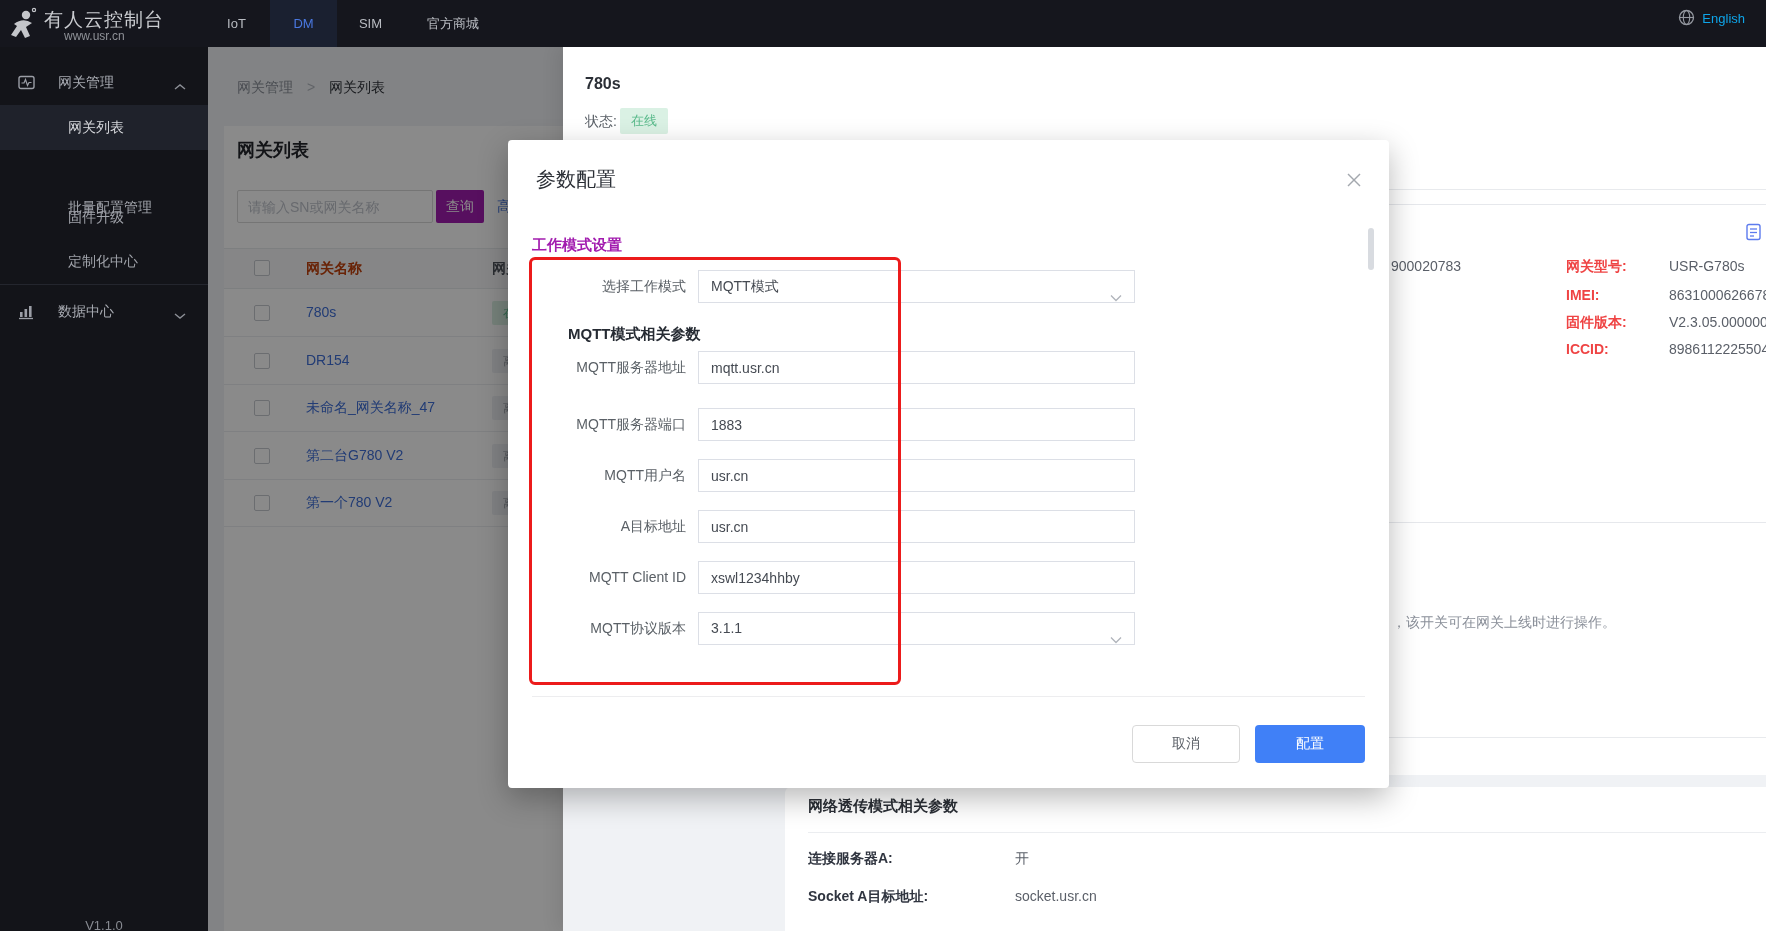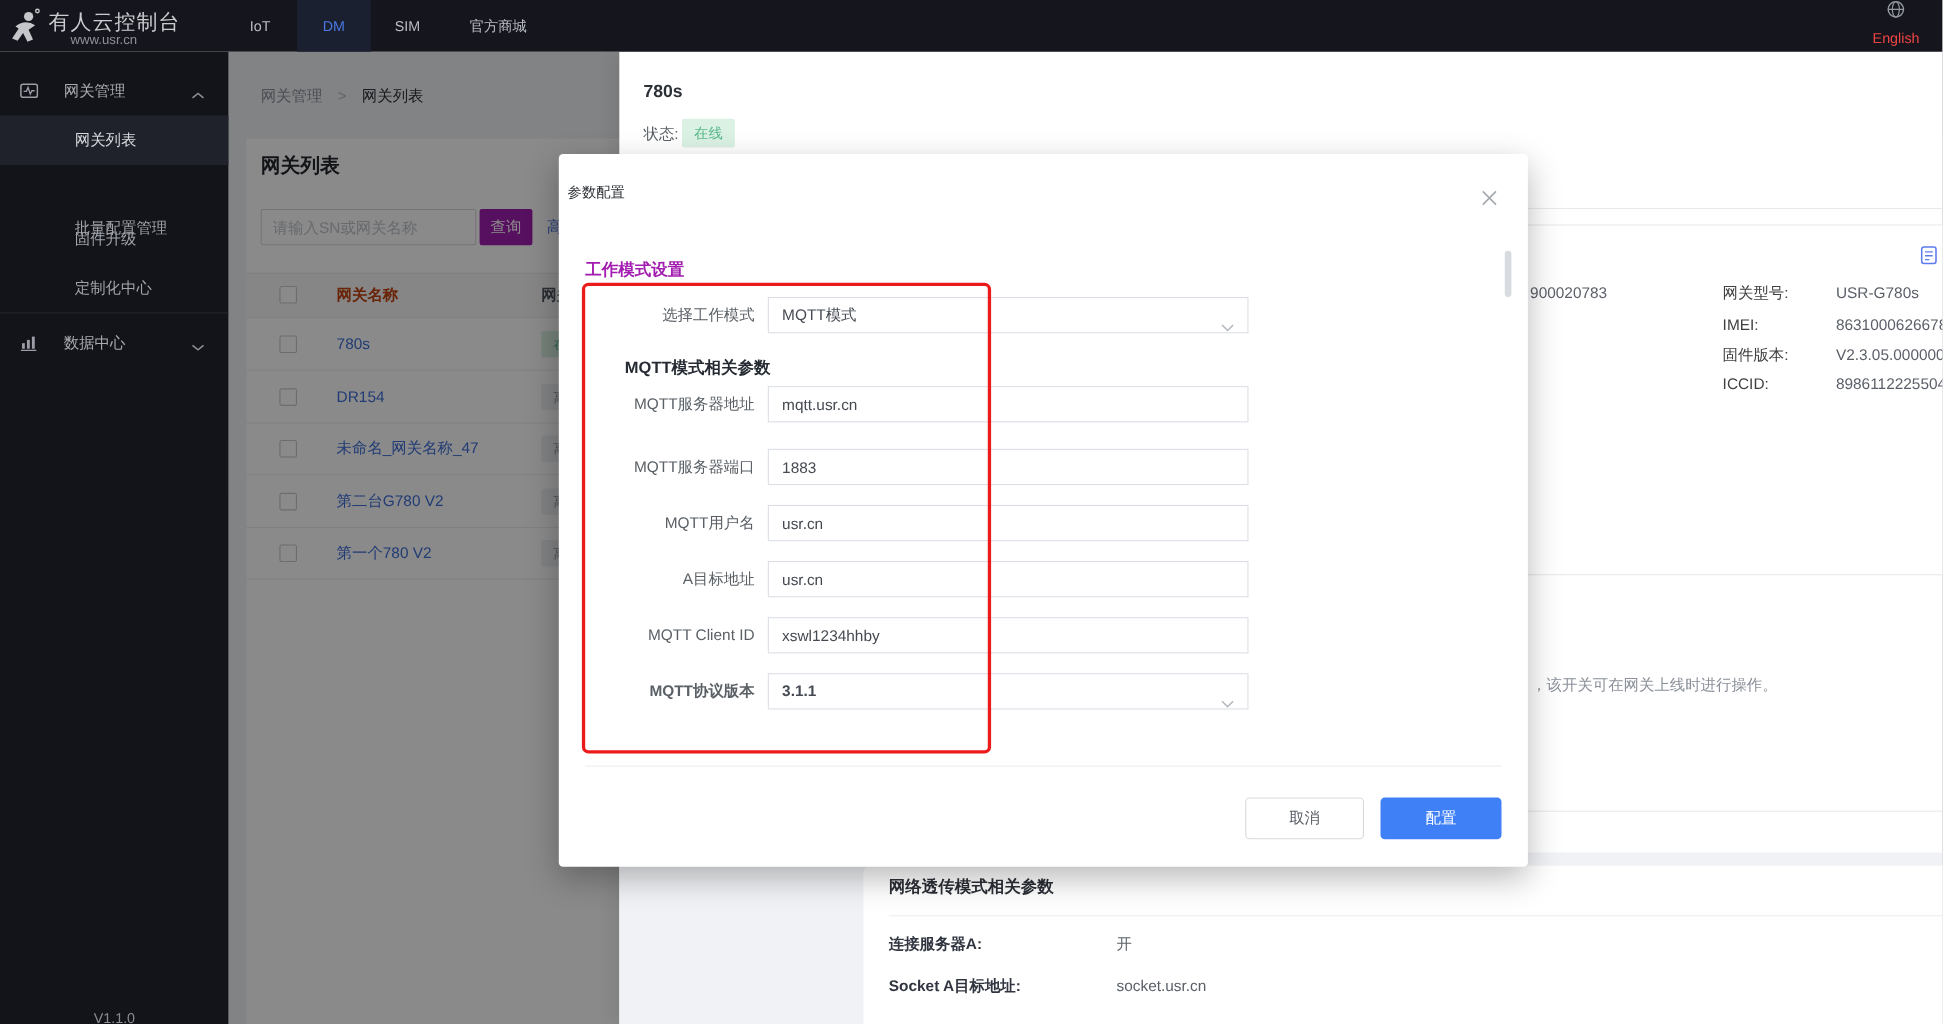--- a/index.html
+++ b/index.html
@@ -13,21 +13,21 @@
   .ab { position:absolute; }
 
   
   .topbar { position:absolute; left:0; top:0; width:1766px; height:47px; background:#15161d; z-index:60; }
   .brand-title { position:absolute; left:44px; top:7px; font-size:19px; color:#caccd0; letter-spacing:1px; }
   .brand-sub { position:absolute; left:64px; top:29px; font-size:12px; color:#8e9197; }
   .nav { position:absolute; left:203px; top:0; height:47px; display:flex; }
   .nav-item { width:67px; height:47px; line-height:47px; text-align:center; color:#b9bcc2; font-size:13px; cursor:pointer; }
   .nav-item.wide { width:98px; }
   .nav-item.active { background:#1a2030; color:#4a78e0; }
-  .lang { position:absolute; right:21px; top:0; height:37px; display:flex; align-items:center; gap:7px; color:#ef4444; font-size:13px; cursor:pointer;flex-direction:column; }
+  .lang { position:absolute; right:21px; top:0; height:37px; display:flex; align-items:center; gap:7px; color:#0ea5e9; font-size:13px; cursor:pointer; }
 
   
   .sidebar { position:absolute; left:0; top:47px; width:208px; height:884px; background:#131419; z-index:1; }
   .sgroup { position:absolute; left:0; width:208px; height:45px; color:#a8abb2; cursor:pointer; }
   .sgroup .glabel { position:absolute; left:58px; top:14px; }
   .sgroup .gicon { position:absolute; left:18px; top:14px; }
   .gchev { position:absolute; right:22px; top:18px; }
   .hairline { position:absolute; left:0; width:208px; height:1px; background:#24262e; }
   .sitem { position:absolute; left:0; width:208px; height:45px; line-height:45px; padding-left:68px; color:#a0a3aa; font-size:14px; cursor:pointer; }
   .sitem.active { background:#1f222b; color:#d7d9dd; }
@@ -60,34 +60,34 @@
   .dim { position:absolute; left:208px; top:47px; right:0; bottom:0; background:rgba(0,0,0,0.46); z-index:2; }
 
   
   .drawer { position:absolute; left:563px; top:47px; width:1203px; height:884px; background:#fff; z-index:3; overflow:hidden; box-shadow:-6px 0 16px rgba(0,0,0,0.08); }
   .d-title { position:absolute; left:22px; top:28px; font-size:16px; font-weight:bold; color:#2b2f36; }
   .d-status-label { position:absolute; left:22px; top:66px; color:#595f66; }
   .d-badge { position:absolute; left:57px; top:61px; width:48px; height:26px; line-height:26px; text-align:center; background:#daf1e4; color:#58b98a; font-size:13px; border-radius:2px; }
   .d-div1 { position:absolute; left:0; right:0; top:142px; height:1px; background:#e8eaed; }
   .info-card { position:absolute; left:22px; top:157px; width:1227px; height:319px; border:1px solid #e6e8ec; border-radius:4px; background:#fff; }
   .sn-frag { position:absolute; left:805px; top:53px; color:#5a5f68; }
-  .info-label { position:absolute; left:980px; font-weight:normal; color:#404040; }
+  .info-label { position:absolute; left:980px; font-weight:bold; color:#ef4444; }
   .info-value { position:absolute; left:1083px; color:#5a5f68; white-space:nowrap; }
   .note { position:absolute; left:829px; top:567px; color:#8a8f99; }
   .d-div2 { position:absolute; left:0; right:0; top:690px; height:1px; background:#e8eaed; }
   .d-gray { position:absolute; left:0; right:0; top:728px; bottom:0; background:#f0f2f5; }
   .pt-card { position:absolute; left:222px; top:740px; width:1010px; height:160px; background:#fff; border-radius:6px 0 0 0; }
   .pt-title { position:absolute; left:23px; top:10px; font-size:15px; font-weight:bold; color:#2b2f36; }
   .pt-div { position:absolute; left:23px; right:0; top:45px; height:1px; background:#ebedf0; }
   .pt-label { position:absolute; left:23px; font-weight:bold; color:#303540; }
   .pt-value { position:absolute; left:230px; color:#5a5f68; }
 
   
   .modal { position:absolute; left:508px; top:140px; width:881px; height:648px; background:#fff; border-radius:4px; z-index:4; box-shadow:0 10px 30px rgba(0,0,0,0.28); }
-  .m-title { position:absolute; left:8px; top:26px; font-size:13px; color:#2b2f36; }
+  .m-title { position:absolute; left:28px; top:26px; font-size:20px; color:#2b2f36; }
   .m-close { position:absolute; left:838px; top:32px; width:20px; height:20px; cursor:pointer; }
   .m-section { position:absolute; left:24px; top:96px; font-size:15px; font-weight:bold; color:#a21caf; }
   .m-sub { position:absolute; left:60px; font-size:15px; font-weight:bold; color:#262b33; }
   .frow { position:absolute; left:0; width:881px; height:33px; }
   .flabel { position:absolute; left:24px; top:0; width:154px; line-height:33px; text-align:right; color:#5a6066; }
   .fbox { position:absolute; left:190px; top:0; width:437px; height:33px; border:1px solid #dcdfe6; border-radius:0; background:#fff; padding:0 12px; font-size:14px; color:#454a52; font-family:"Liberation Sans","DejaVu Sans",sans-serif; }
   .fbox.select { line-height:31px; cursor:pointer; }
   .sel-arrow { position:absolute; right:12px; top:11px; }
   .m-divider { position:absolute; left:24px; right:24px; top:556px; height:1px; background:#ededef; }
   .m-scroll { position:absolute; left:860px; top:88px; width:6px; height:42px; background:#d8dbe0; border-radius:3px; }
@@ -297,21 +297,21 @@
     <input class="fbox" value="usr.cn" style="">
   </div>
   <div class="frow" style="top:370px;">
     <span class="flabel">A目标地址</span>
     <input class="fbox" value="usr.cn" style="">
   </div>
   <div class="frow" style="top:421px;">
     <span class="flabel">MQTT Client ID</span>
     <input class="fbox" value="xswl1234hhby" style="">
   </div>
-  <div class="frow" style="top:472px;font-weight:bold;">
+  <div class="frow" style="top:472px;">
     <span class="flabel">MQTT协议版本</span>
     <div class="fbox select">
       <span>3.1.1</span>
       <span class="sel-arrow">
         <svg width="12" height="8" viewBox="0 0 12 8">
             <polyline points="1,1.5 6,6.5 11,1.5" fill="none" stroke="#b0b4bb" stroke-width="1.3"></polyline>
           </svg>
       </span>
     </div>
   </div>

